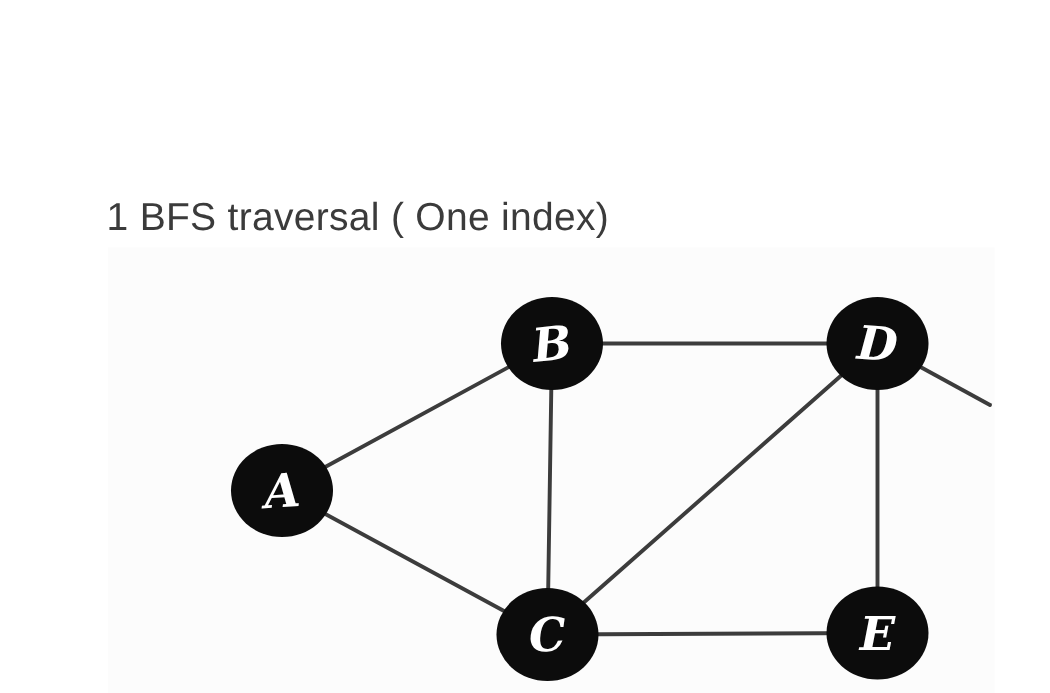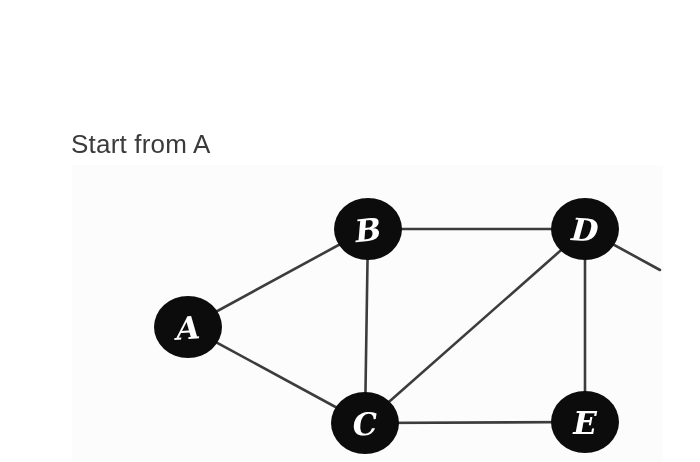--- a/index.html
+++ b/index.html
@@ -55,21 +55,20 @@
     text-anchor: middle;
     dominant-baseline: central;
   }
 </style>
 </head>
 <body>
 
 <div class="page">
 
   <div class="instructions">
-    <div>Start from A</div>
     <div>1 BFS traversal ( One index)</div>
     <div>2 DFS traversal( two indexes)</div>
   </div>
 
   <div class="graph-panel">
     <svg viewBox="0 0 591 297" xmlns="http://www.w3.org/2000/svg">
         <line x1="116" y1="162" x2="296" y2="64" class="edge"></line>
         <line x1="116" y1="162" x2="293" y2="258" class="edge"></line>
         <line x1="296" y1="64" x2="293" y2="258" class="edge"></line>
         <line x1="296" y1="64" x2="513" y2="64" class="edge"></line>

